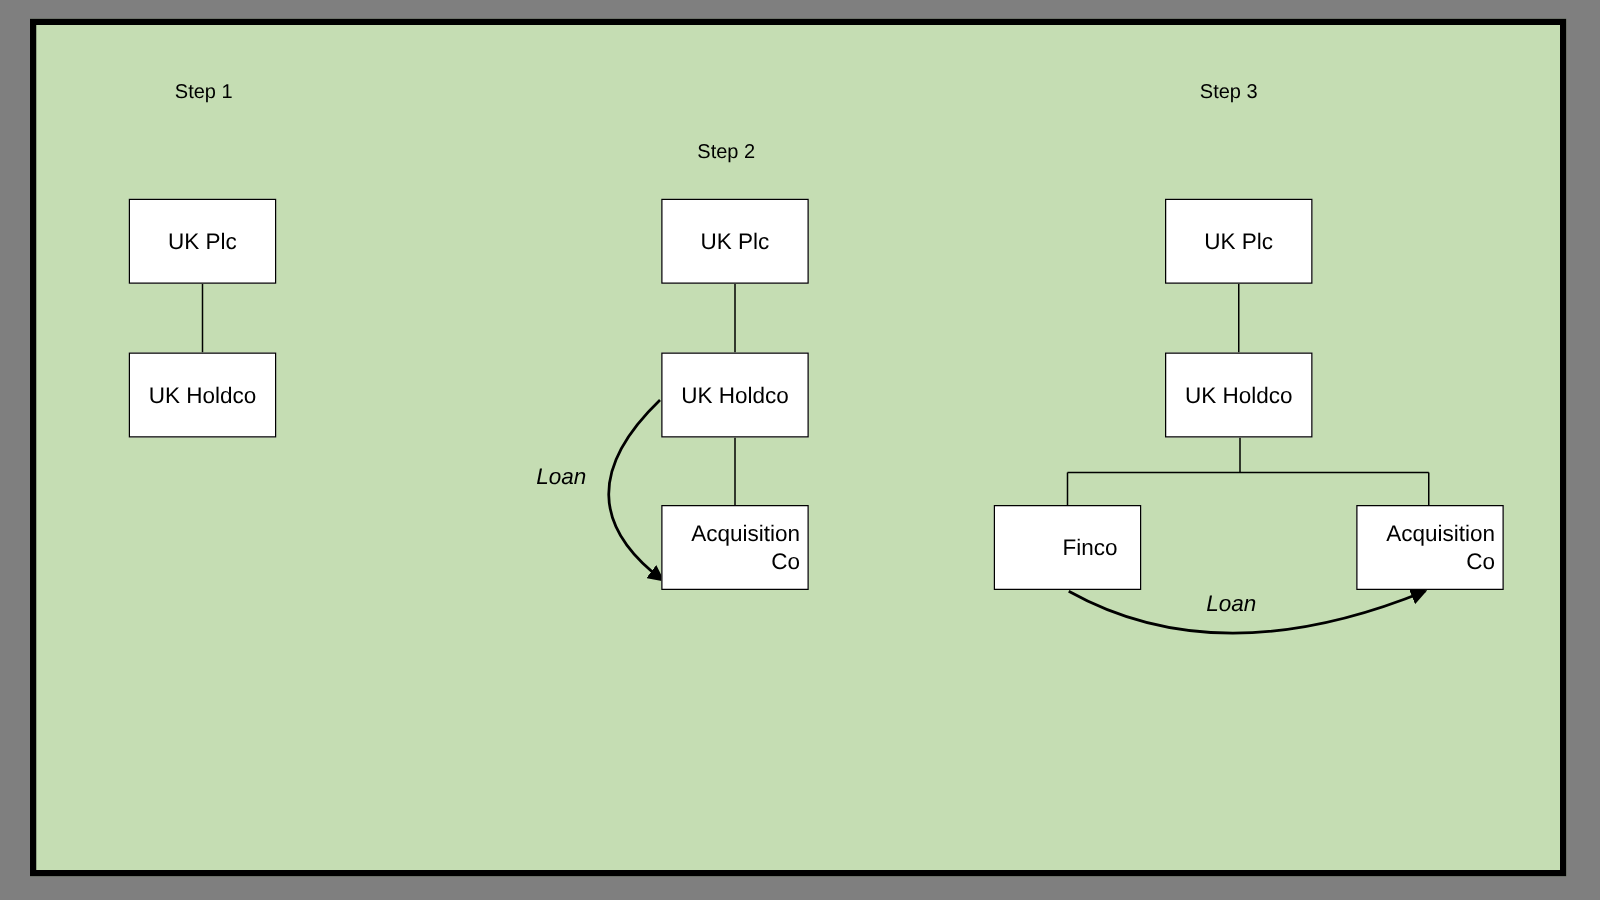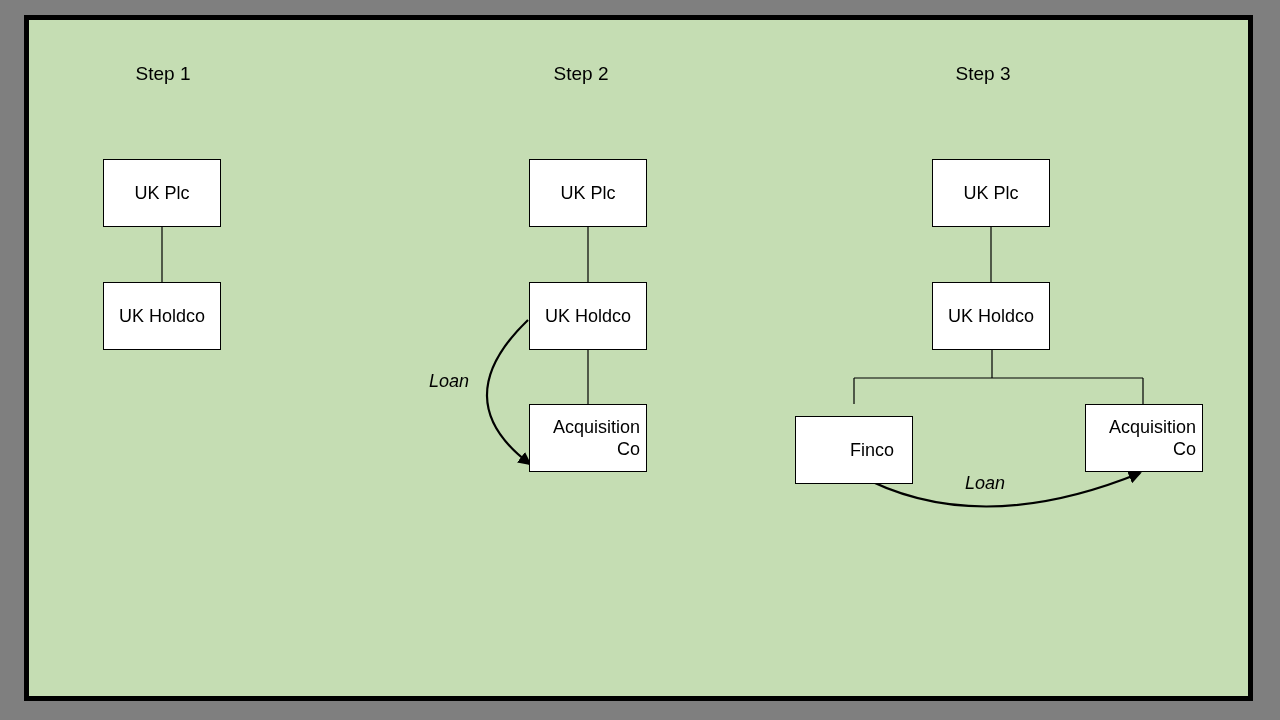--- a/index.html
+++ b/index.html
@@ -38,40 +38,40 @@
     border: 1px solid var(--line-color);
     display: flex; align-items: center; justify-content: center;
     text-align: right;
     font-size: 18px; line-height: 22px;
     padding: 0 6px;
   }
   .step-title {
     position: absolute;
     width: 100px; top: 63px;
     text-align: center;
-    font-size: 19px; line-height: 22px;
+    font-size: 16px; line-height: 22px;
   }
   .loan-label {
     position: absolute;
     width: 80px;
     text-align: center;
     font-size: 18px; line-height: 22px; font-style: italic;
   }
   
   .s1-title { left: 113px; }
-  .s2-title { left: 531px; }
+  .s2-title { left: 531px; margin-top: 48px; }
   .s3-title { left: 933px; text-align: center; }
   .s1-ukplc    { left: 103px;  top: 159px; }
   .s1-ukholdco { left: 103px;  top: 282px; }
   .s2-ukplc    { left: 529px;  top: 159px; }
   .s2-ukholdco { left: 529px;  top: 282px; }
   .s2-acqco    { left: 529px;  top: 404px; }
   .s3-ukplc    { left: 932px;  top: 159px; }
   .s3-ukholdco { left: 932px;  top: 282px; }
-  .s3-finco    { left: 795px;  top: 416px; padding-left: 42px; }
+  .s3-finco    { left: 795px;  top: 404px; padding-left: 42px; }
   .s3-acqco    { left: 1085px; top: 404px; }
   .s2-loan { left: 409px; top: 370px; }
   .s3-loan { left: 945px; top: 472px; }
 </style>
 </head>
 <body>
 
 <div class="stage">
 
   <div class="slide"></div>

